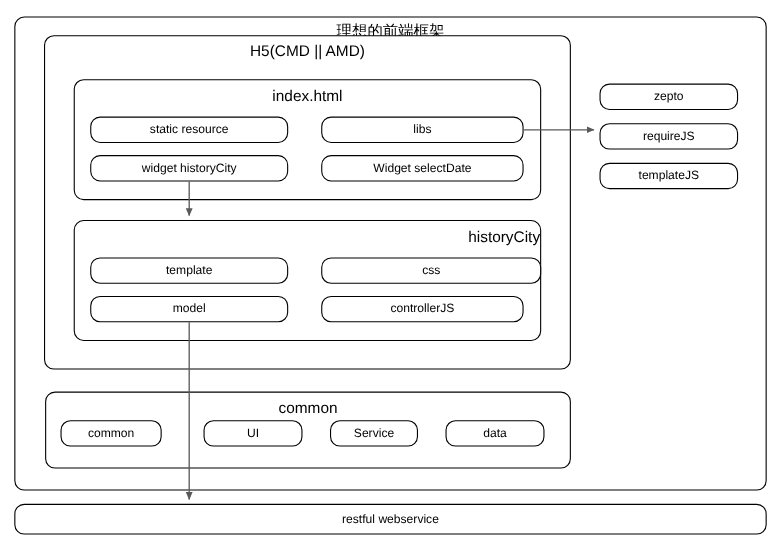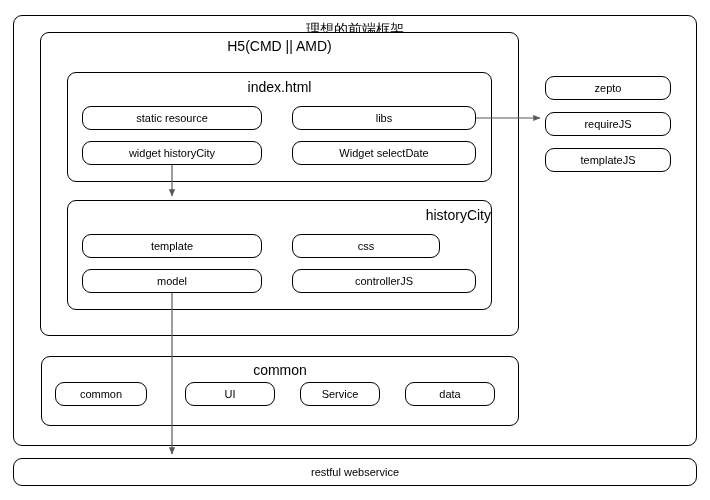--- a/index.html
+++ b/index.html
@@ -85,21 +85,21 @@
   <div class="chip" style="left:82px; top:141px; width:180px; height:24px;">widget historyCity</div>
 
   <div class="chip" style="left:292px; top:141px; width:184px; height:24px;">Widget selectDate</div>
 
   <div class="box" style="left:67px; top:200px; width:425px; height:110px;">
     <div class="panel-title" style="top:8px;text-align:right;">historyCity</div>
   </div>
 
   <div class="chip" style="left:82px; top:234px; width:180px; height:24px;">template</div>
 
-  <div class="chip" style="left:292px; top:234px; width:148px; height:24px;">css</div>
+  <div class="chip" style="left:292px; top:234px; width:200px; height:24px;">css</div>
 
   <div class="chip" style="left:82px; top:269px; width:180px; height:24px;">model</div>
 
   <div class="chip" style="left:292px; top:269px; width:184px; height:24px;">controllerJS</div>
 
 
   <div class="chip" style="left:545px; top:76px; width:126px; height:24px;">zepto</div>
 
   <div class="chip" style="left:545px; top:112px; width:126px; height:24px;">requireJS</div>
 

